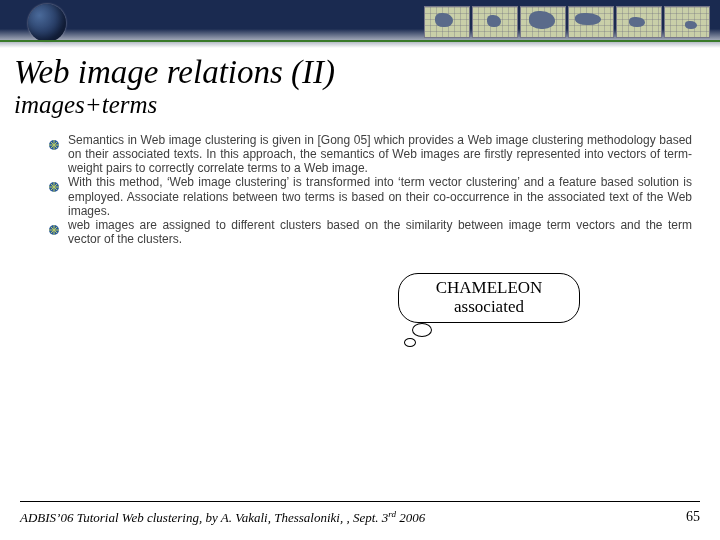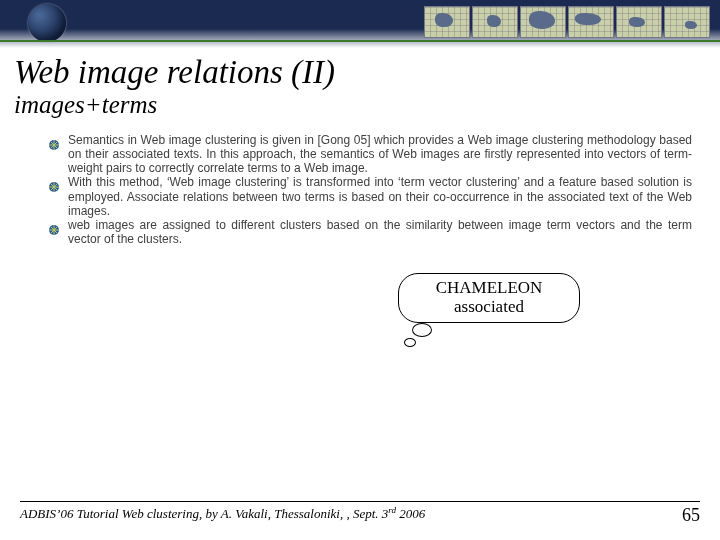--- a/index.html
+++ b/index.html
@@ -162,21 +162,21 @@
     display: flex;
     justify-content: space-between;
     align-items: flex-start;
     font-family: 'Times New Roman', serif;
   }
   .footer-left {
     font-style: italic;
     font-size: 13px;
   }
   .footer-right {
-    font-size: 18px;
+    font-size: 14px;
   }
   .sup { font-size: 0.7em; vertical-align: super; }
 </style>
 </head>
 <body>
 
 <div class="banner">
   <div class="banner-globe"></div>
   <div class="banner-maps">
     <div class="mini-map"></div>

